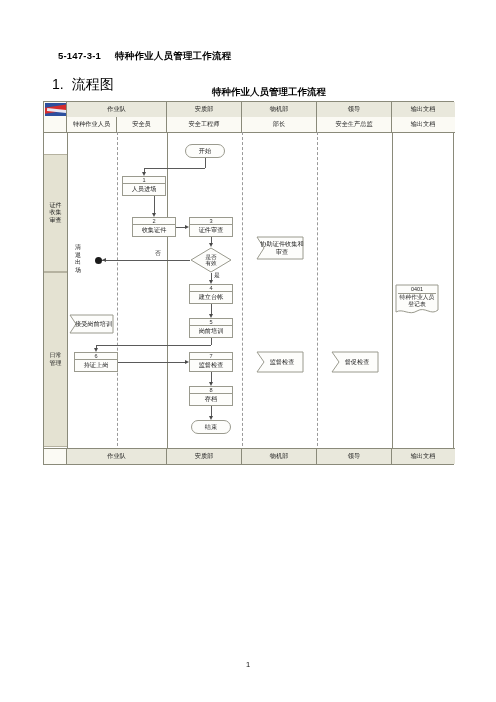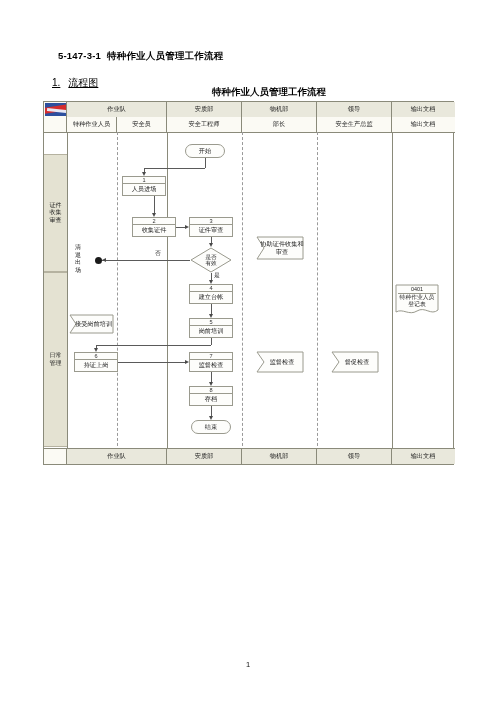--- a/index.html
+++ b/index.html
@@ -23,27 +23,26 @@
   }
   
   .doc-title {
     position: absolute;
     left: 58px; top: 50px;
     font-size: 9.5px;
     font-weight: bold;
     letter-spacing: .2px;
     white-space: nowrap;
   }
-  .doc-title .code { margin-right: 6px; }
+  .doc-title .code { margin-right: 14px; }
   .section-title {
     position: absolute;
     left: 52px; top: 76px;
-    font-size: 10px;
+    font-size: 14px;
     white-space: nowrap;
-    text-decoration: underline;
   }
   .section-title .num { margin-right: 8px; }
   .chart-title {
     position: absolute;
     left: 0; top: 86px;
     width: 496px;
     text-align: center;
     font-size: 9.5px;
     font-weight: bold;
     padding-left: 42px;

